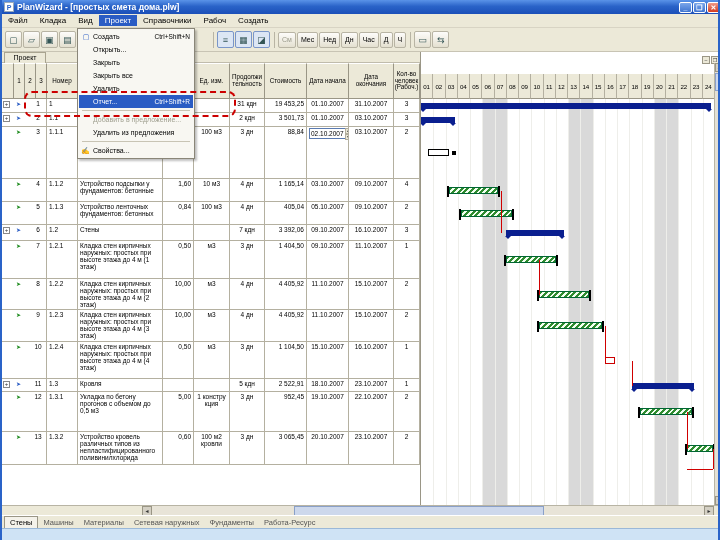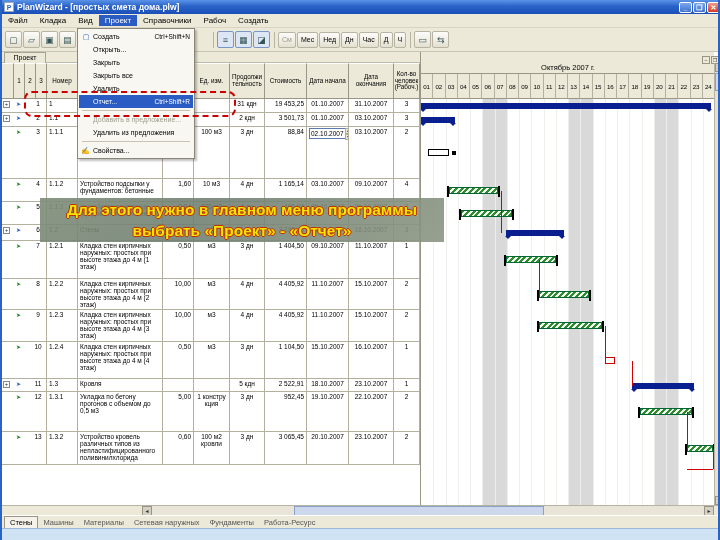--- a/index.html
+++ b/index.html
@@ -403,21 +403,20 @@
           <div class="tcell num-c" style="width: 36px;">100 м2 кровли</div>
           <div class="tcell num-c" style="width: 35px;">3 дн</div>
           <div class="tcell num-r" style="width: 42px;">3 065,45</div>
           <div class="tcell num-c" style="width: 42px;">20.10.2007</div>
           <div class="tcell num-c" style="width: 45px;">23.10.2007</div>
           <div class="tcell num-c" style="width: 26px;">2</div>
         </div>
       </div>
 
     <div class="gantt">
-      <div class="g-month">Октябрь 2007 г.</div>
       <div class="g-days" id="gdays">
           <div class="g-day" style="width: 12.25px;">01</div>
           <div class="g-day" style="width: 12.25px;">02</div>
           <div class="g-day" style="width: 12.25px;">03</div>
           <div class="g-day" style="width: 12.25px;">04</div>
           <div class="g-day" style="width: 12.25px;">05</div>
           <div class="g-day" style="width: 12.25px;">06</div>
           <div class="g-day" style="width: 12.25px;">07</div>
           <div class="g-day" style="width: 12.25px;">08</div>
           <div class="g-day" style="width: 12.25px;">09</div>
@@ -559,24 +558,20 @@
         <div class="lbl">Удалить из предложения</div>
       </div>
       <div class="msep"></div>
       <div class="mi">
         <div class="ico">✍</div>
         <div class="lbl">Свойства...</div>
       </div>
     </div>
   <div class="annot"></div>
 
-  <div class="overlay">
-    <div>Для этого нужно в главном меню программы</div>
-    <div>выбрать «Проект» - «Отчет»</div>
-  </div>
 
   <div class="hscrollrow">
     <div class="htrack">
       <div class="hbtn" style="left:0;">◄</div>
       <div class="hthumb"></div>
       <div class="hbtn" style="right:0;">►</div>
     </div>
   </div>
 
   <div class="tabsbar" id="tabsbar">

